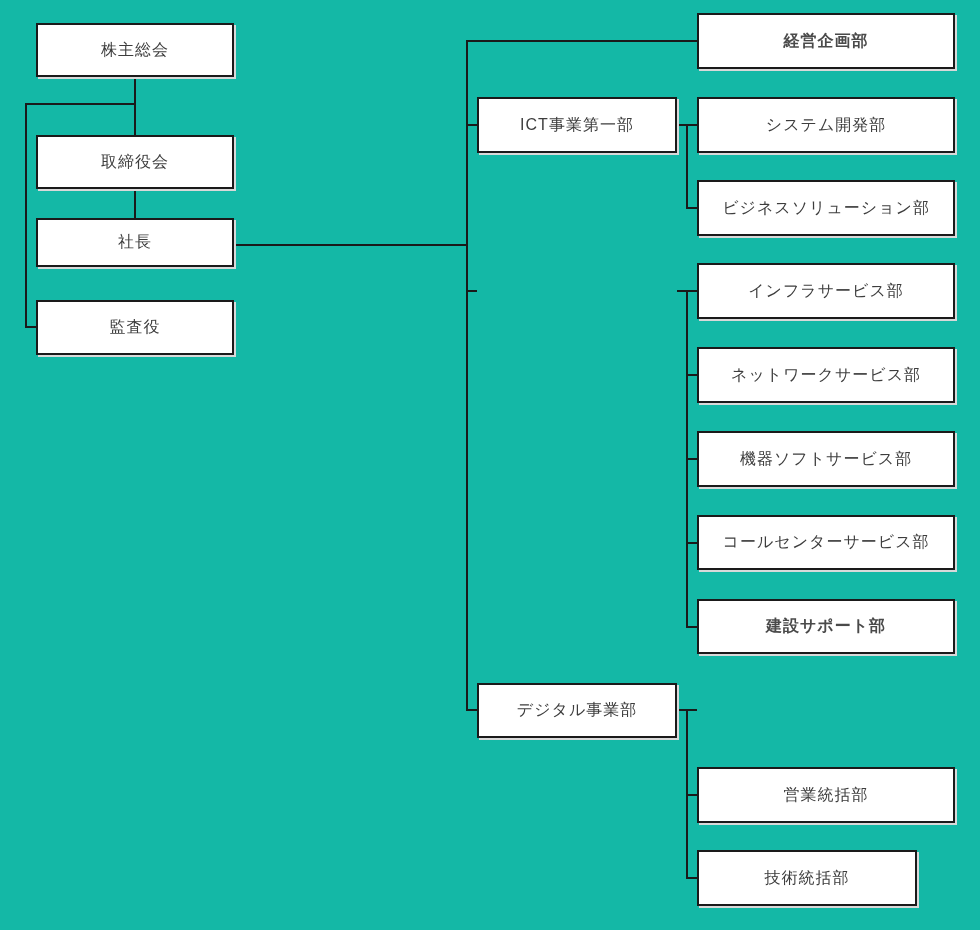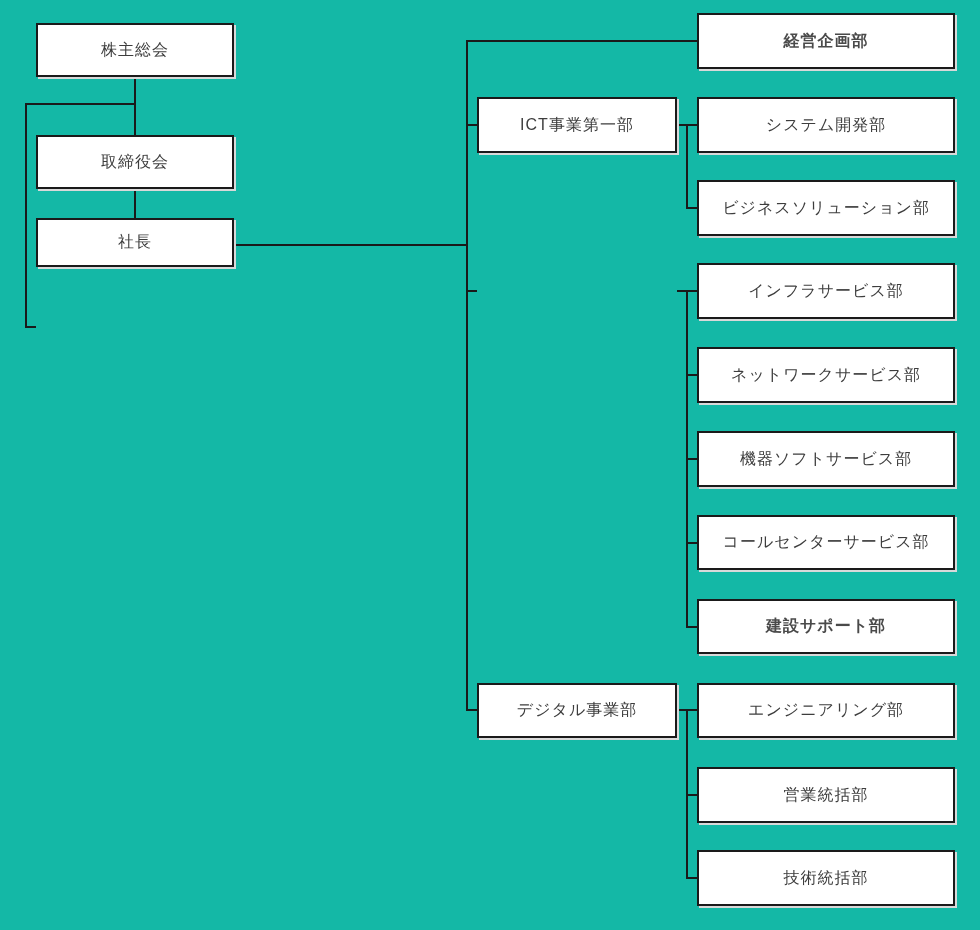--- a/index.html
+++ b/index.html
@@ -48,29 +48,29 @@
     <path d="M687 459 H697"></path>
     <path d="M687 543 H697"></path>
     <path d="M676 710 H697"></path>
     <path d="M687 710 V878 H697"></path>
     <path d="M687 795 H697"></path>
   </svg>
 
   <div class="node" style="left:36px; top:23px; width:198px; height:54px">株主総会</div>
   <div class="node" style="left:36px; top:135px; width:198px; height:54px">取締役会</div>
   <div class="node" style="left:36px; top:218px; width:198px; height:49px">社長</div>
+  <div class="node" style="left:36px; top:300px; width:198px; height:55px">監査役</div>
 
   <div class="node" style="left:477px; top:97px; width:200px; height:56px">ICT事業第一部</div>
   <div class="node" style="left:477px; top:683px; width:200px; height:55px">デジタル事業部</div>
 
   <div class="node bold" style="left:697px; top:13px; width:258px; height:56px">経営企画部</div>
   <div class="node" style="left:697px; top:97px; width:258px; height:56px">システム開発部</div>
   <div class="node" style="left:697px; top:180px; width:258px; height:56px">ビジネスソリューション部</div>
   <div class="node" style="left:697px; top:263px; width:258px; height:56px">インフラサービス部</div>
   <div class="node" style="left:697px; top:347px; width:258px; height:56px">ネットワークサービス部</div>
   <div class="node" style="left:697px; top:431px; width:258px; height:56px">機器ソフトサービス部</div>
   <div class="node" style="left:697px; top:515px; width:258px; height:55px">コールセンターサービス部</div>
   <div class="node bold" style="left:697px; top:599px; width:258px; height:55px">建設サポート部</div>
-  <div class="node" style="left:697px; top:683px; width:258px; height:55px">エンジニアリング部</div>
   <div class="node" style="left:697px; top:767px; width:258px; height:56px">営業統括部</div>
-  <div class="node" style="left:697px; top:850px; width:258px; height:56px">技術統括部</div>
+  <div class="node" style="left:697px; top:850px; width:220px; height:56px">技術統括部</div>
 
 </div>
 
 </body></html>

